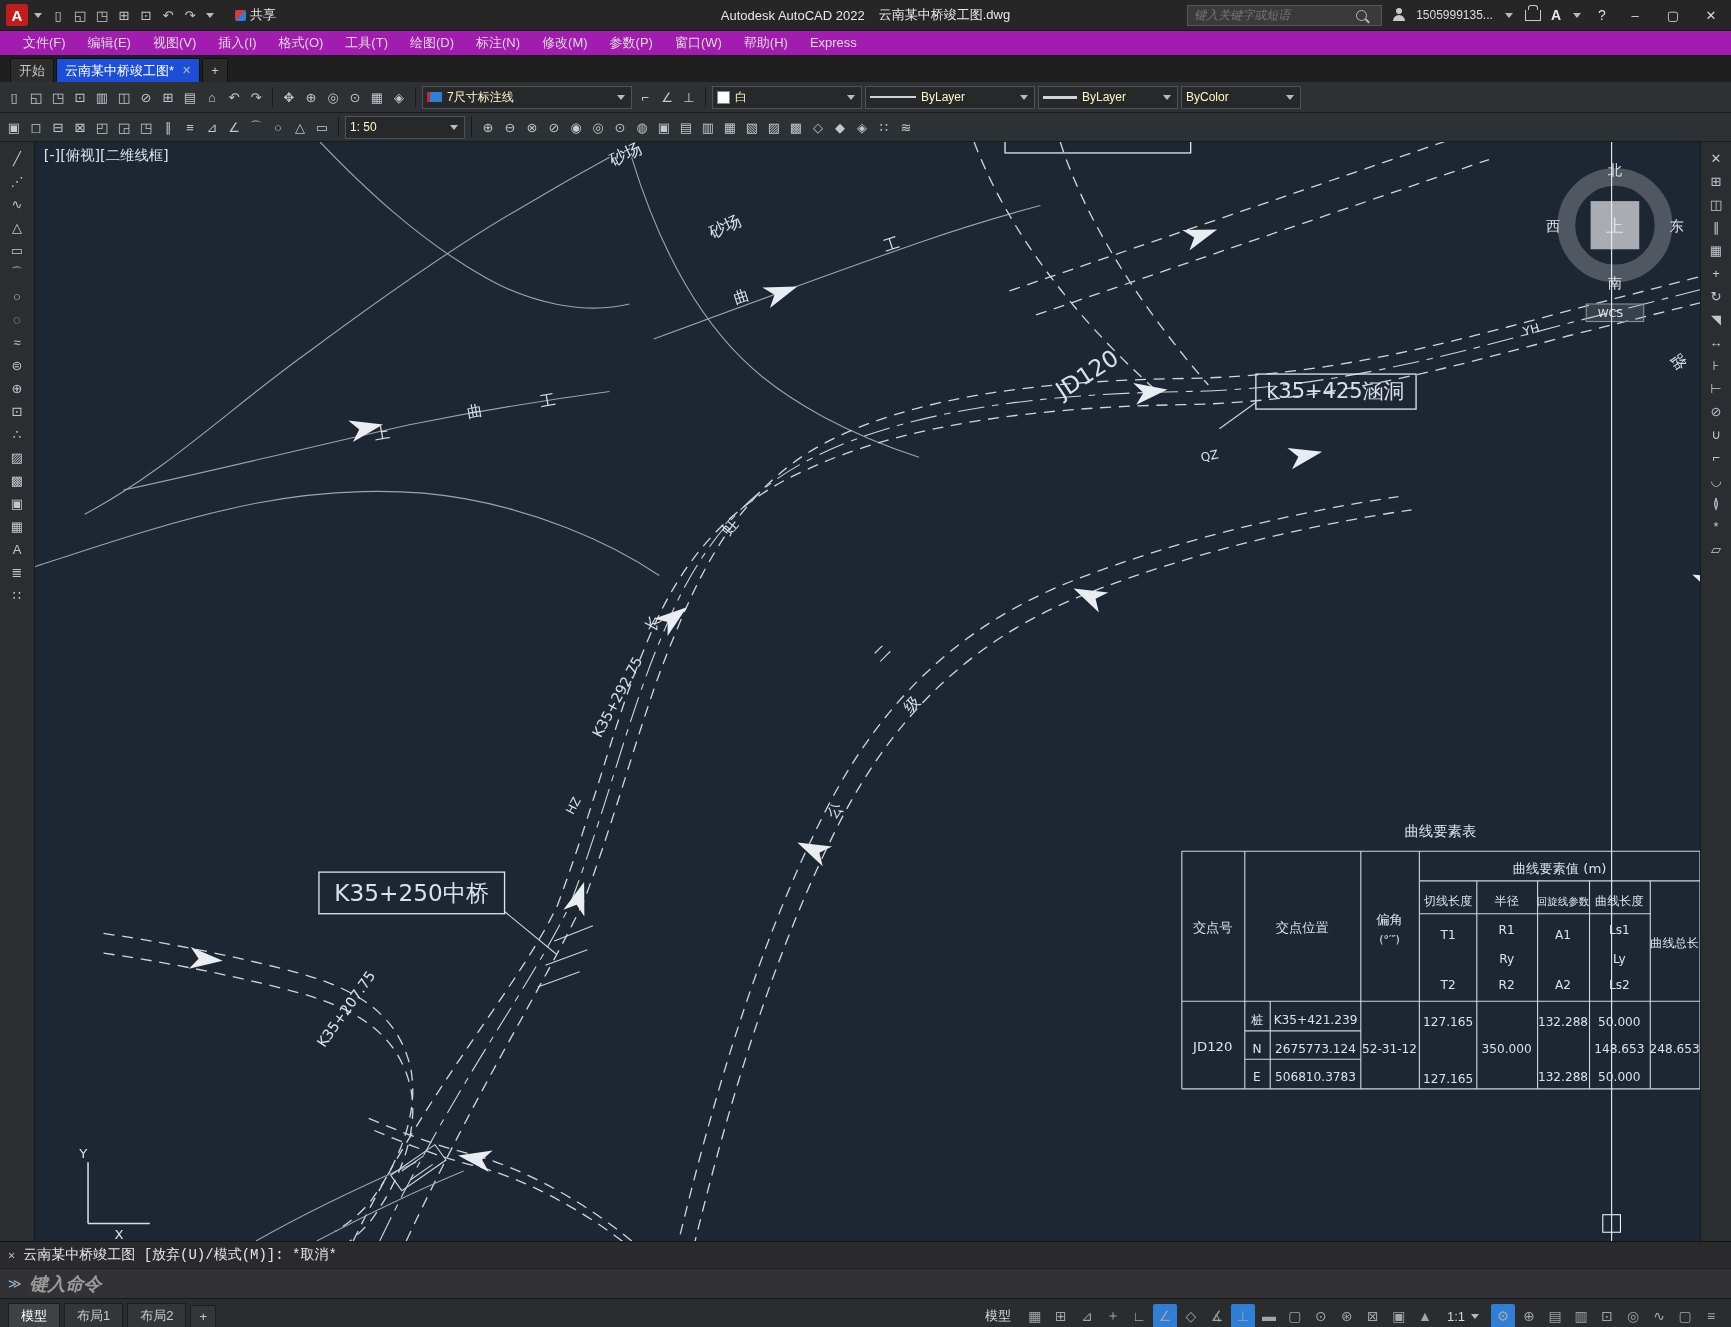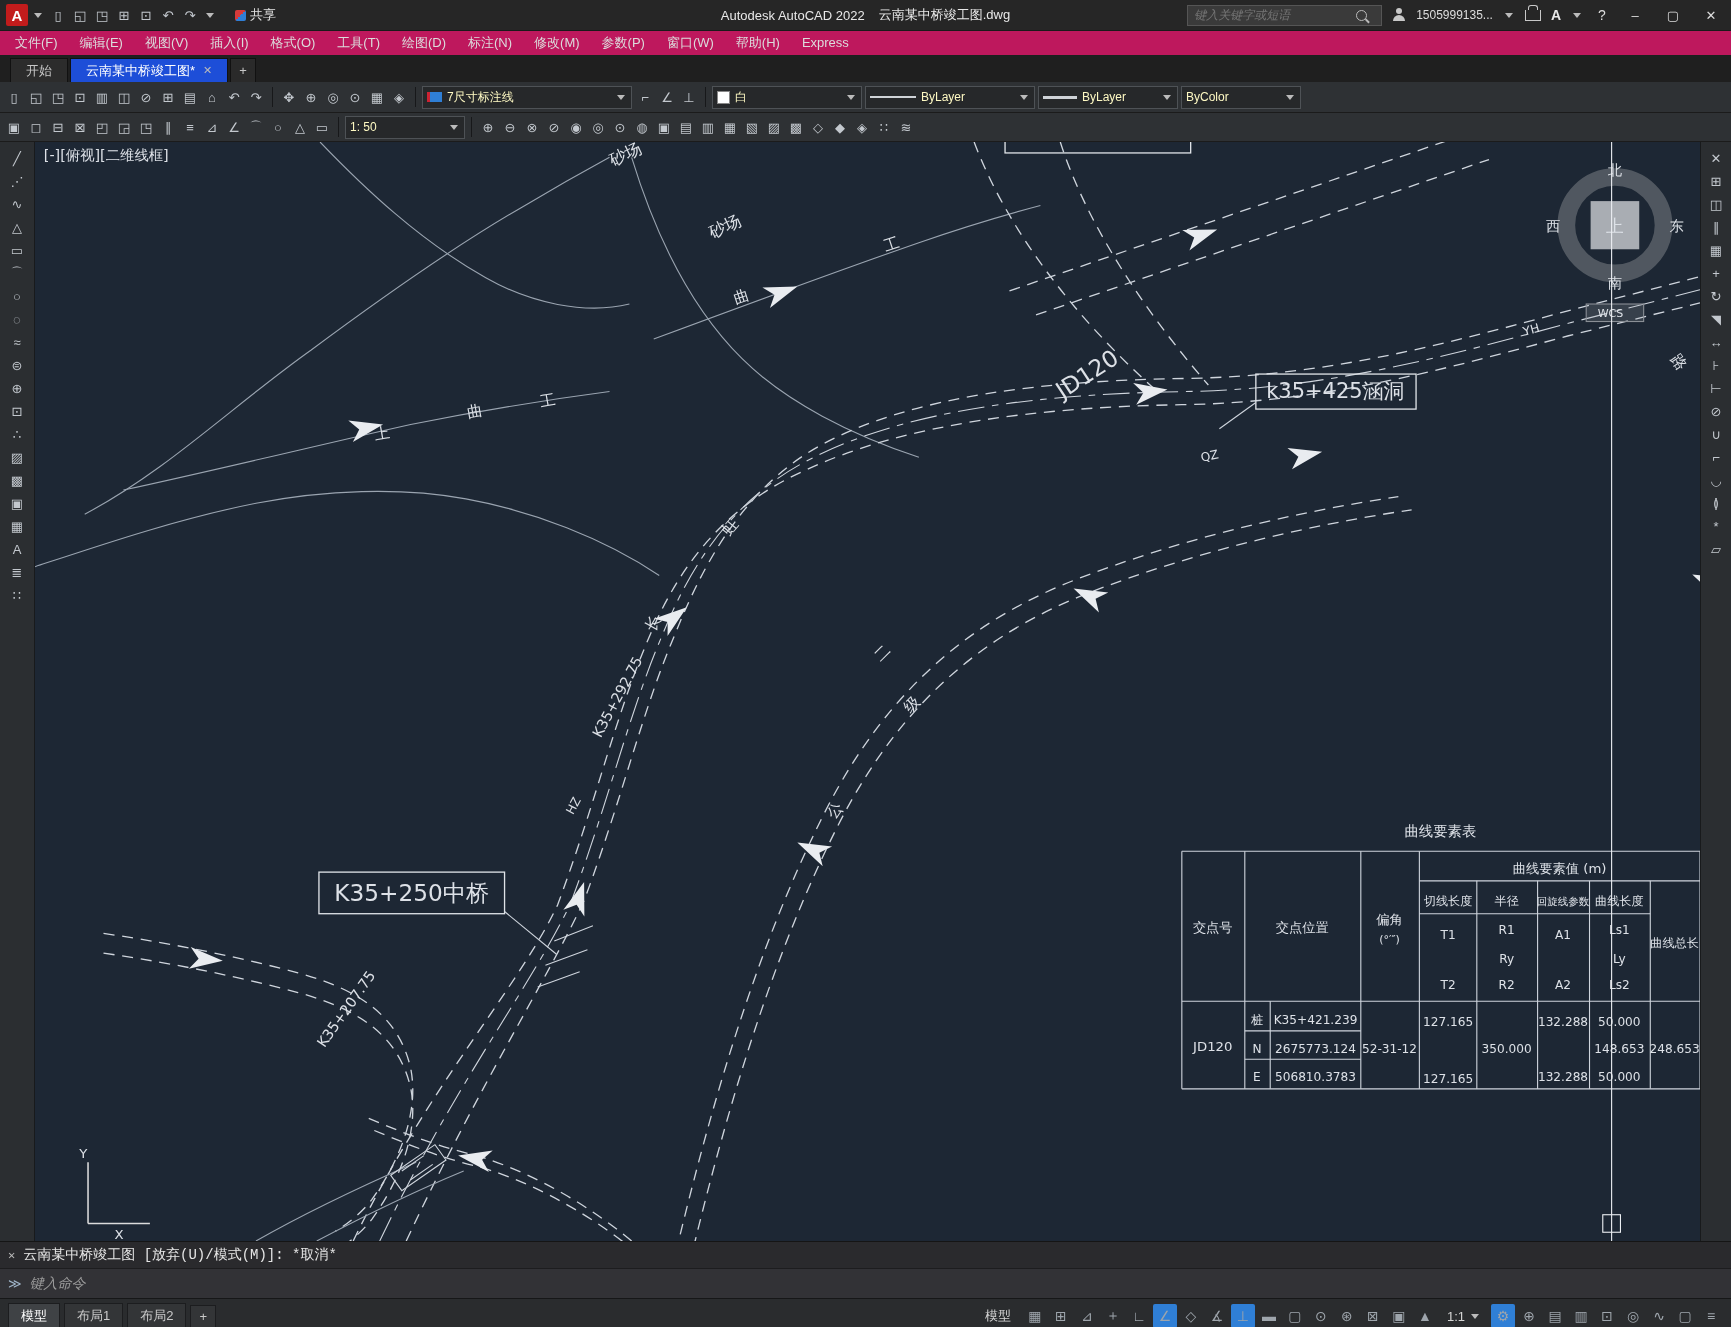--- a/index.html
+++ b/index.html
@@ -24,25 +24,25 @@
   .person{width:14px;height:14px;position:relative;display:inline-block;}
   .person::before{content:"";position:absolute;width:6px;height:6px;border-radius:50%;background:#c8c8c8;left:4px;top:0;}
   .person::after{content:"";position:absolute;width:12px;height:6px;border-radius:6px 6px 0 0;background:#c8c8c8;left:1px;top:7px;}
   .uid{color:#ddd;font-size:12px;}
   .cart{width:14px;height:10px;border:1.5px solid #c8c8c8;border-top:none;position:relative;display:inline-block;}
   .cart::before{content:"";position:absolute;left:2px;top:-5px;width:8px;height:4px;border:1.5px solid #c8c8c8;border-bottom:none;border-radius:3px 3px 0 0;}
   .alogo{color:#e8e8e8;font-weight:bold;font-size:14px;}
   .help{color:#ddd;font-size:14px;width:18px;text-align:center;}
   .winbtn{width:28px;height:26px;display:inline-flex;align-items:center;justify-content:center;color:#ddd;font-size:13px;}
   
-  .menubar{height:24px;background:#be185d;display:flex;align-items:center;padding-left:4px;border-bottom:1px solid #1e1e1e;}
+  .menubar{height:24px;background:#a21caf;display:flex;align-items:center;padding-left:12px;border-bottom:1px solid #1e1e1e;}
   .menu-item{padding:0 11px;color:#dcdcdc;font-size:13px;line-height:24px;}
   
   .tabbar{height:26px;background:#1f1f1f;display:flex;align-items:flex-end;padding-left:10px;gap:2px;}
-  .ftab{height:23px;display:inline-flex;align-items:center;gap:8px;padding:0 15px;background:#2c2c2c;color:#c7c7c7;font-size:13px;border:1px solid #111;border-bottom:none;}
+  .ftab{height:23px;display:inline-flex;align-items:center;gap:8px;padding:0 8px;background:#2c2c2c;color:#c7c7c7;font-size:13px;border:1px solid #111;border-bottom:none;}
   .ftab.active{background:#1d4ed8;color:#fff;}
   .ftab.plus{padding:0 8px;background:#2a2a2a;}
   .tabx{color:#bbb;font-size:11px;}
   
   .toolbar{background:#2e3134;display:flex;align-items:center;gap:3px;padding:0 4px;border-bottom:1px solid #1b1b1b;}
   .toolbar.r1{height:30px;}
   .toolbar.r2{height:28px;}
   .tsep{width:1px;height:20px;background:#17181a;margin:0 3px;}
   .combo{display:inline-flex;align-items:center;background:#26282a;border:1px solid #4e5256;height:21px;padding:0 4px;gap:5px;color:#fef9c3;font-size:12px;white-space:nowrap;}
   .combo .caret{margin-left:auto;}
@@ -64,21 +64,21 @@
   .thin{stroke:#cfd5dd;stroke-width:1;fill:none;}
   .arr{fill:#e9ecf0;stroke:none;}
   .tbl line{stroke:#cfd5dd;stroke-width:1;}
   .boxlbl{fill:none;stroke:#dfe3e8;stroke-width:1.2;}
   
   .cmdline{height:56px;background:#2a2a2d;border-top:1px solid #151515;font-family:"Liberation Mono","DejaVu Sans Mono",monospace;}
   .cmd-hist{height:26px;display:flex;align-items:center;gap:8px;padding:0 8px;color:#e6e6e6;font-size:14px;}
   .cmd-input{height:30px;display:flex;align-items:center;gap:8px;padding:0 8px;background:#323236;border-top:1px solid #1d1d1f;}
   .cmdx{color:#bbb;font-size:12px;}
   .cmdic{color:#9fb4c8;font-size:13px;}
-  .cmdprompt{color:#9a9a9a;font-style:italic;font-size:14px;}
+  .cmdprompt{color:#9a9a9a;font-style:italic;font-size:18px;font-weight:bold;}
   
   .statusbar{height:34px;background:#2a2c2e;display:flex;align-items:center;gap:4px;padding:0 8px;border-top:1px solid #161718;}
   .stab{padding:3px 12px;color:#c9c9c9;font-size:13px;background:#333537;border:1px solid #1c1d1f;}
   .stab.active{background:#3f4245;color:#fff;border-bottom:2px solid #2f7fd6;}
   .stab.plus{padding:3px 8px;}
   .spacer{flex:1;}
   .smodel{color:#d6d6d6;padding:0 8px;font-size:13px;}
   .sscale{display:inline-flex;align-items:center;gap:4px;color:#d6d6d6;padding:0 6px;font-size:13px;}
   .statusbar .tbicon{width:24px;height:24px;font-size:14px;color:#9ea5ac;}
 </style>

